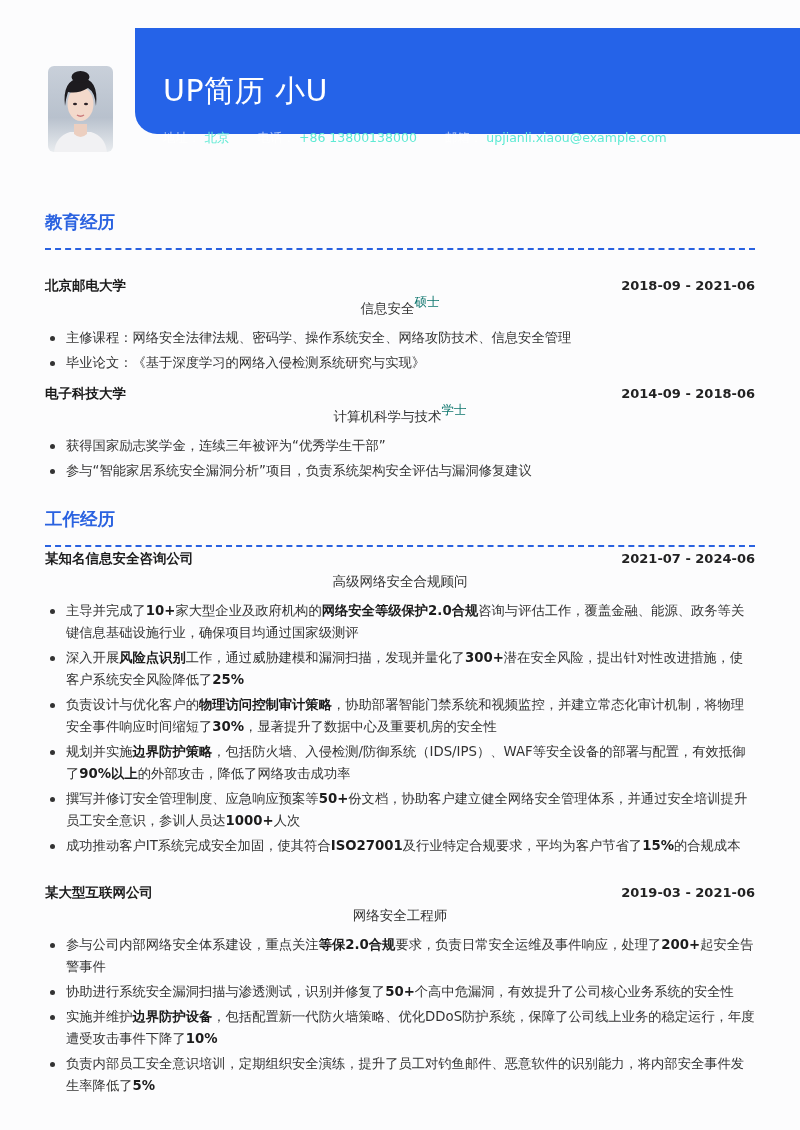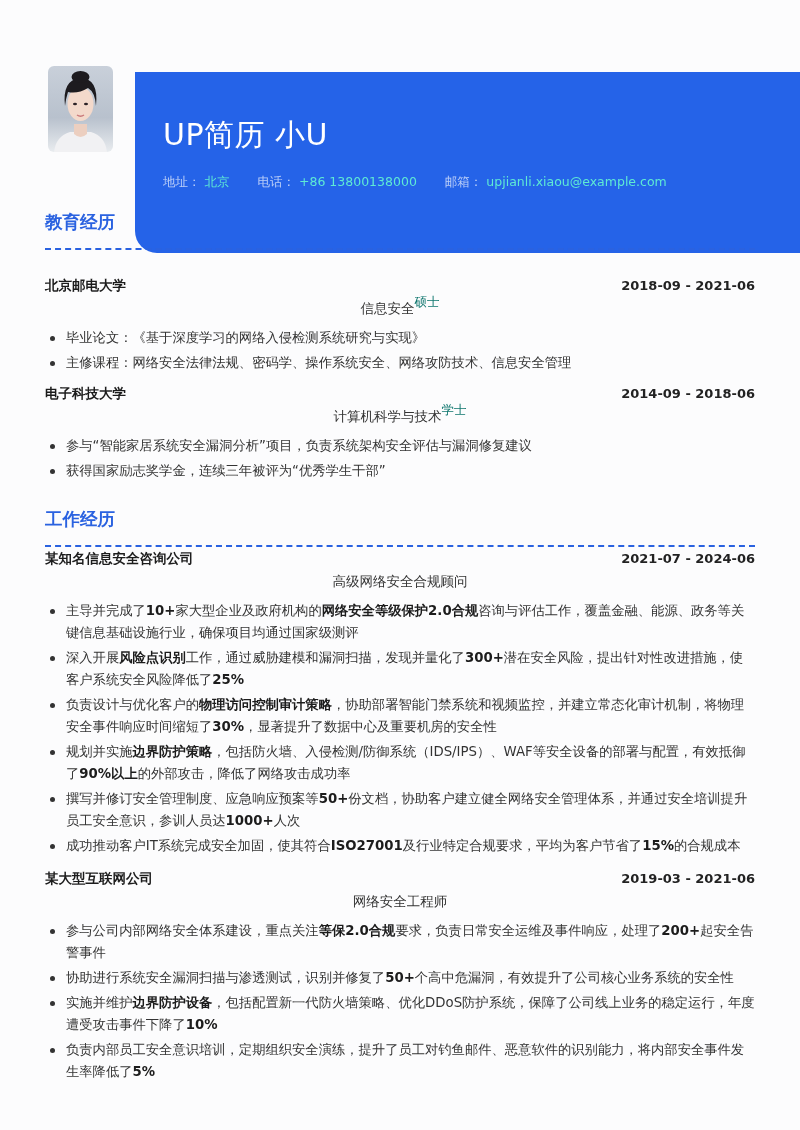--- a/index.html
+++ b/index.html
@@ -10,25 +10,24 @@
     color: #222;
     position: relative;
   }
   .photo {
     position: absolute; left: 48px; top: 66px; width: 65px; height: 86px;
     border-radius: 6px; overflow: hidden;
     background: linear-gradient(180deg, #c9d0da 0%, #b8c1cd 60%, #e9ecef 100%);
   }
   .photo svg { display: block; }
   .banner {
-    position: absolute; left: 135px; top: 28px; right: 0; height: 181px;
+    position: absolute; left: 135px; top: 28px; right: 0; height: 106px;
     background: #2563e8;
     border-bottom-left-radius: 22px;
     color: #fff;
-    margin-top: 44px;
   }
   .banner .name {
     position: absolute; left: 28px; top: 48px;
     font-size: 30px; font-weight: 500; letter-spacing: 0.5px; line-height: 1;
   }
   .banner .contacts {
     position: absolute; left: 28px; top: 102px;
     font-size: 12.5px; display: flex; gap: 28px; white-space: nowrap;
   }
   .banner .contacts .lbl { color: rgba(255,255,255,0.68); }
@@ -99,37 +98,37 @@
     <div class="entry" style="margin-top:24px;">
       <div class="entry-head">
         <span>北京邮电大学</span>
         <span class="date">2018-09 - 2021-06</span>
       </div>
       <div class="entry-sub">
         <span>信息安全</span>
         <span class="degree">硕士</span>
       </div>
       <ul class="bullets">
+        <li>主修课程：网络安全法律法规、密码学、操作系统安全、网络攻防技术、信息安全管理</li>
         <li>毕业论文：《基于深度学习的网络入侵检测系统研究与实现》</li>
-        <li>主修课程：网络安全法律法规、密码学、操作系统安全、网络攻防技术、信息安全管理</li>
       </ul>
     </div>
 
     <div class="entry" style="margin-top:8px;">
       <div class="entry-head">
         <span>电子科技大学</span>
         <span class="date">2014-09 - 2018-06</span>
       </div>
       <div class="entry-sub">
         <span>计算机科学与技术</span>
         <span class="degree">学士</span>
       </div>
       <ul class="bullets">
+        <li>获得国家励志奖学金，连续三年被评为“优秀学生干部”</li>
         <li>参与“智能家居系统安全漏洞分析”项目，负责系统架构安全评估与漏洞修复建议</li>
-        <li>获得国家励志奖学金，连续三年被评为“优秀学生干部”</li>
       </ul>
     </div>
   </div>
 
   <div style="position:absolute; top:511px; left:0; width:710px;">
     <div class="section-title">工作经历</div>
     <div class="divider"></div>
 
     <div class="entry" style="">
       <div class="entry-head">
@@ -142,21 +141,21 @@
       <ul class="bullets">
           <li>主导并完成了<b>10+</b>家大型企业及政府机构的<b>网络安全等级保护2.0合规</b>咨询与评估工作，覆盖金融、能源、政务等关键信息基础设施行业，确保项目均通过国家级测评</li>
           <li>深入开展<b>风险点识别</b>工作，通过威胁建模和漏洞扫描，发现并量化了<b>300+</b>潜在安全风险，提出针对性改进措施，使客户系统安全风险降低了<b>25%</b></li>
           <li>负责设计与优化客户的<b>物理访问控制审计策略</b>，协助部署智能门禁系统和视频监控，并建立常态化审计机制，将物理安全事件响应时间缩短了<b>30%</b>，显著提升了数据中心及重要机房的安全性</li>
           <li>规划并实施<b>边界防护策略</b>，包括防火墙、入侵检测/防御系统（IDS/IPS）、WAF等安全设备的部署与配置，有效抵御了<b>90%以上</b>的外部攻击，降低了网络攻击成功率</li>
           <li>撰写并修订安全管理制度、应急响应预案等<b>50+</b>份文档，协助客户建立健全网络安全管理体系，并通过安全培训提升员工安全意识，参训人员达<b>1000+</b>人次</li>
           <li>成功推动客户IT系统完成安全加固，使其符合<b>ISO27001</b>及行业特定合规要求，平均为客户节省了<b>15%</b>的合规成本</li>
         </ul>
     </div>
 
-    <div class="entry" style="margin-top:10px;">
+    <div class="entry" style="margin-top:24px;">
       <div class="entry-head">
         <span>某大型互联网公司</span>
         <span class="date">2019-03 - 2021-06</span>
       </div>
       <div class="entry-sub">
         <span>网络安全工程师</span>
       </div>
       <ul class="bullets">
           <li>参与公司内部网络安全体系建设，重点关注<b>等保2.0合规</b>要求，负责日常安全运维及事件响应，处理了<b>200+</b>起安全告警事件</li>
           <li>协助进行系统安全漏洞扫描与渗透测试，识别并修复了<b>50+</b>个高中危漏洞，有效提升了公司核心业务系统的安全性</li>

